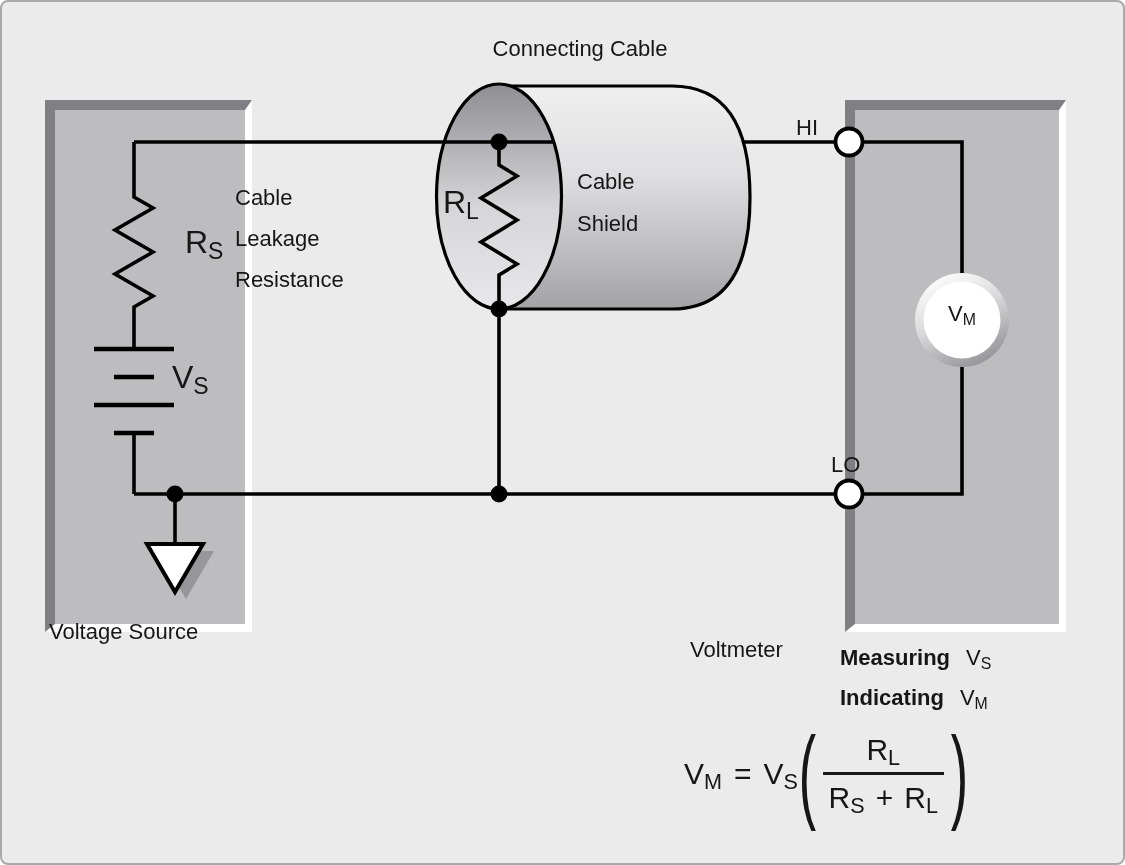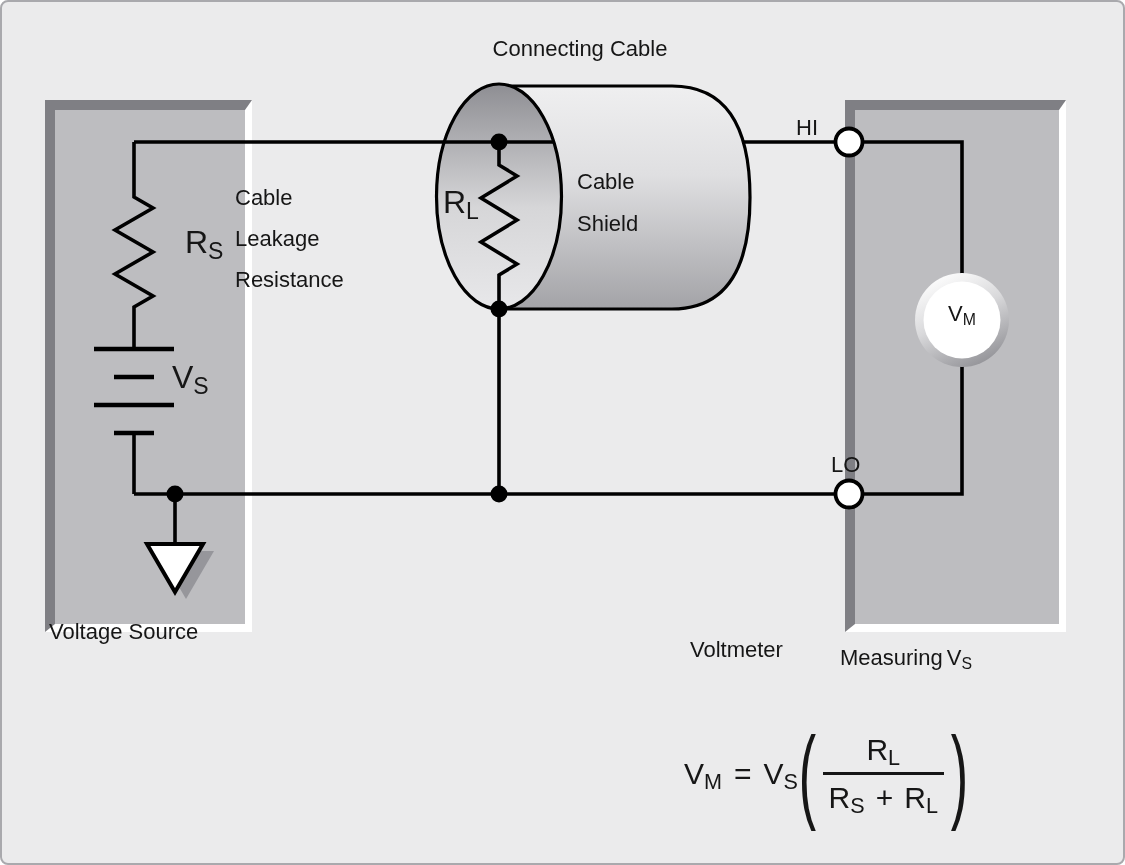--- a/index.html
+++ b/index.html
@@ -40,21 +40,21 @@
   #rl-label{left:441px;top:184px;font-size:32px;}
   #rs-label{left:183px;top:224px;font-size:32px;}
   #vs-label{left:170px;top:359px;font-size:32px;}
   #hi-label{left:794px;top:115px;}
   #lo-label{left:785px;top:452px;margin-left:44px;}
   #vm-dial-label{left:925px;top:301px;width:70px;text-align:center;}
   #voltage-source-caption{left:47px;top:619px;}
   #voltmeter-caption{left:688px;top:637px;}
   #meter-note{left:838px;top:637px;line-height:38px;}
   #meter-note .row{display:block;}
-  #meter-note .t{margin-right:4px;}
+  #meter-note .t{margin-right:16px;font-weight:bold;}
   #formula{
     position:absolute;left:682px;top:727px;
     display:flex;align-items:center;
     font-size:30px;
   }
   #formula .eq{margin:0 12px;}
   #formula .paren{
     display:inline-block;
     font-size:104px;
     font-weight:400;
@@ -161,20 +161,21 @@
   <div class="lbl" id="lo-label">LO</div>
 
   <div class="lbl" id="vm-dial-label"><span>V</span><span class="sb">M</span></div>
 
   <div class="lbl" id="voltage-source-caption">Voltage Source</div>
 
   <div class="lbl" id="voltmeter-caption">Voltmeter</div>
 
   <div class="lbl" id="meter-note">
     <span class="row"><span class="t">Measuring</span><span>V</span><span class="sb">S</span></span>
+    <span class="row"><span class="t">Indicating</span><span>V</span><span class="sb">M</span></span>
   </div>
 
   <div id="formula">
     <span><span>V</span><span class="sb">M</span></span>
     <span class="eq">=</span>
     <span><span>V</span><span class="sb">S</span></span>
     <span class="paren">(</span>
     <span class="frac">
       <span class="num"><span>R</span><span class="sb">L</span></span>
       <span class="den">

